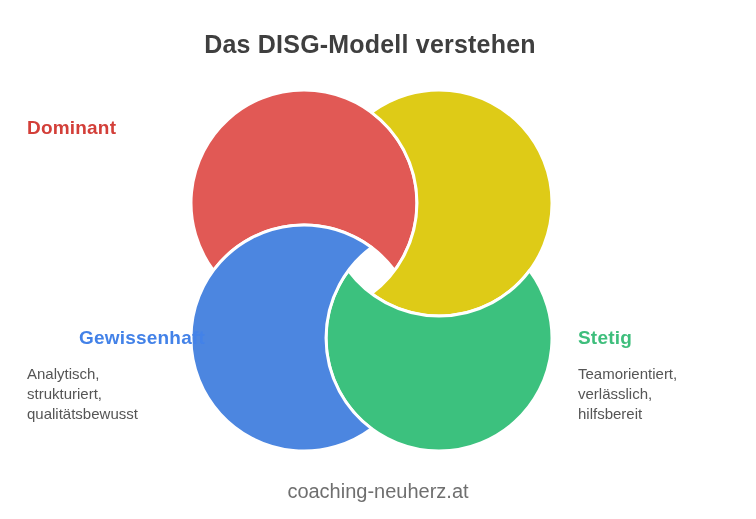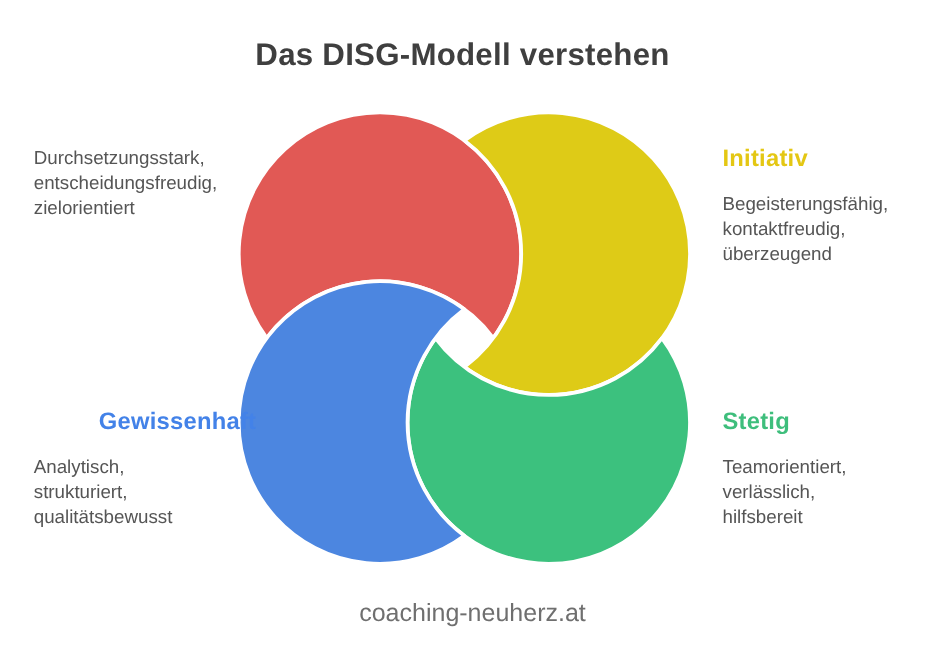--- a/index.html
+++ b/index.html
@@ -42,31 +42,23 @@
     <path stroke="#ffffff" stroke-width="3" stroke-linejoin="round" d="M 213.4 270.5 A 113 113 0 1 1 394.6 270.5 A 113 113 0 0 0 213.4 270.5 Z" fill="#e15955"></path>
 
     <path stroke="#ffffff" stroke-width="3" stroke-linejoin="round" d="M 371.5 112.4 A 113 113 0 1 1 371.5 293.6 A 113 113 0 0 0 371.5 112.4 Z" fill="#decb17"></path>
 
     <path stroke="#ffffff" stroke-width="3" stroke-linejoin="round" d="M 529.6 270.5 A 113 113 0 1 1 348.4 270.5 A 113 113 0 0 0 529.6 270.5 Z" fill="#3cc17e"></path>
 
     <path stroke="#ffffff" stroke-width="3" stroke-linejoin="round" d="M 371.5 428.6 A 113 113 0 1 1 371.5 247.4 A 113 113 0 0 0 371.5 428.6 Z" fill="#4c86e0"></path>
   </svg>
 
   <div class="quad" id="q-dominant">
-    <p>Durchsetzungsstark,
-entscheidungsfreudig,
-zielorientiert</p>
+    <h2 style="color: rgb(211, 63, 57);">Dominant</h2>
   </div>
 
-  <div class="quad" id="q-initiativ">
-    <h2 style="color: rgb(228, 199, 19);">Initiativ</h2>
-    <p>Begeisterungsfähig,
-kontaktfreudig,
-überzeugend</p>
-  </div>
 
   <div class="quad" id="q-gewissenhaft">
     <h2 style="color: rgb(67, 130, 232); text-align: right;">Gewissenhaft</h2>
     <p>Analytisch,
 strukturiert,
 qualitätsbewusst</p>
   </div>
 
   <div class="quad" id="q-stetig">
     <h2 style="color: rgb(62, 190, 124);">Stetig</h2>

